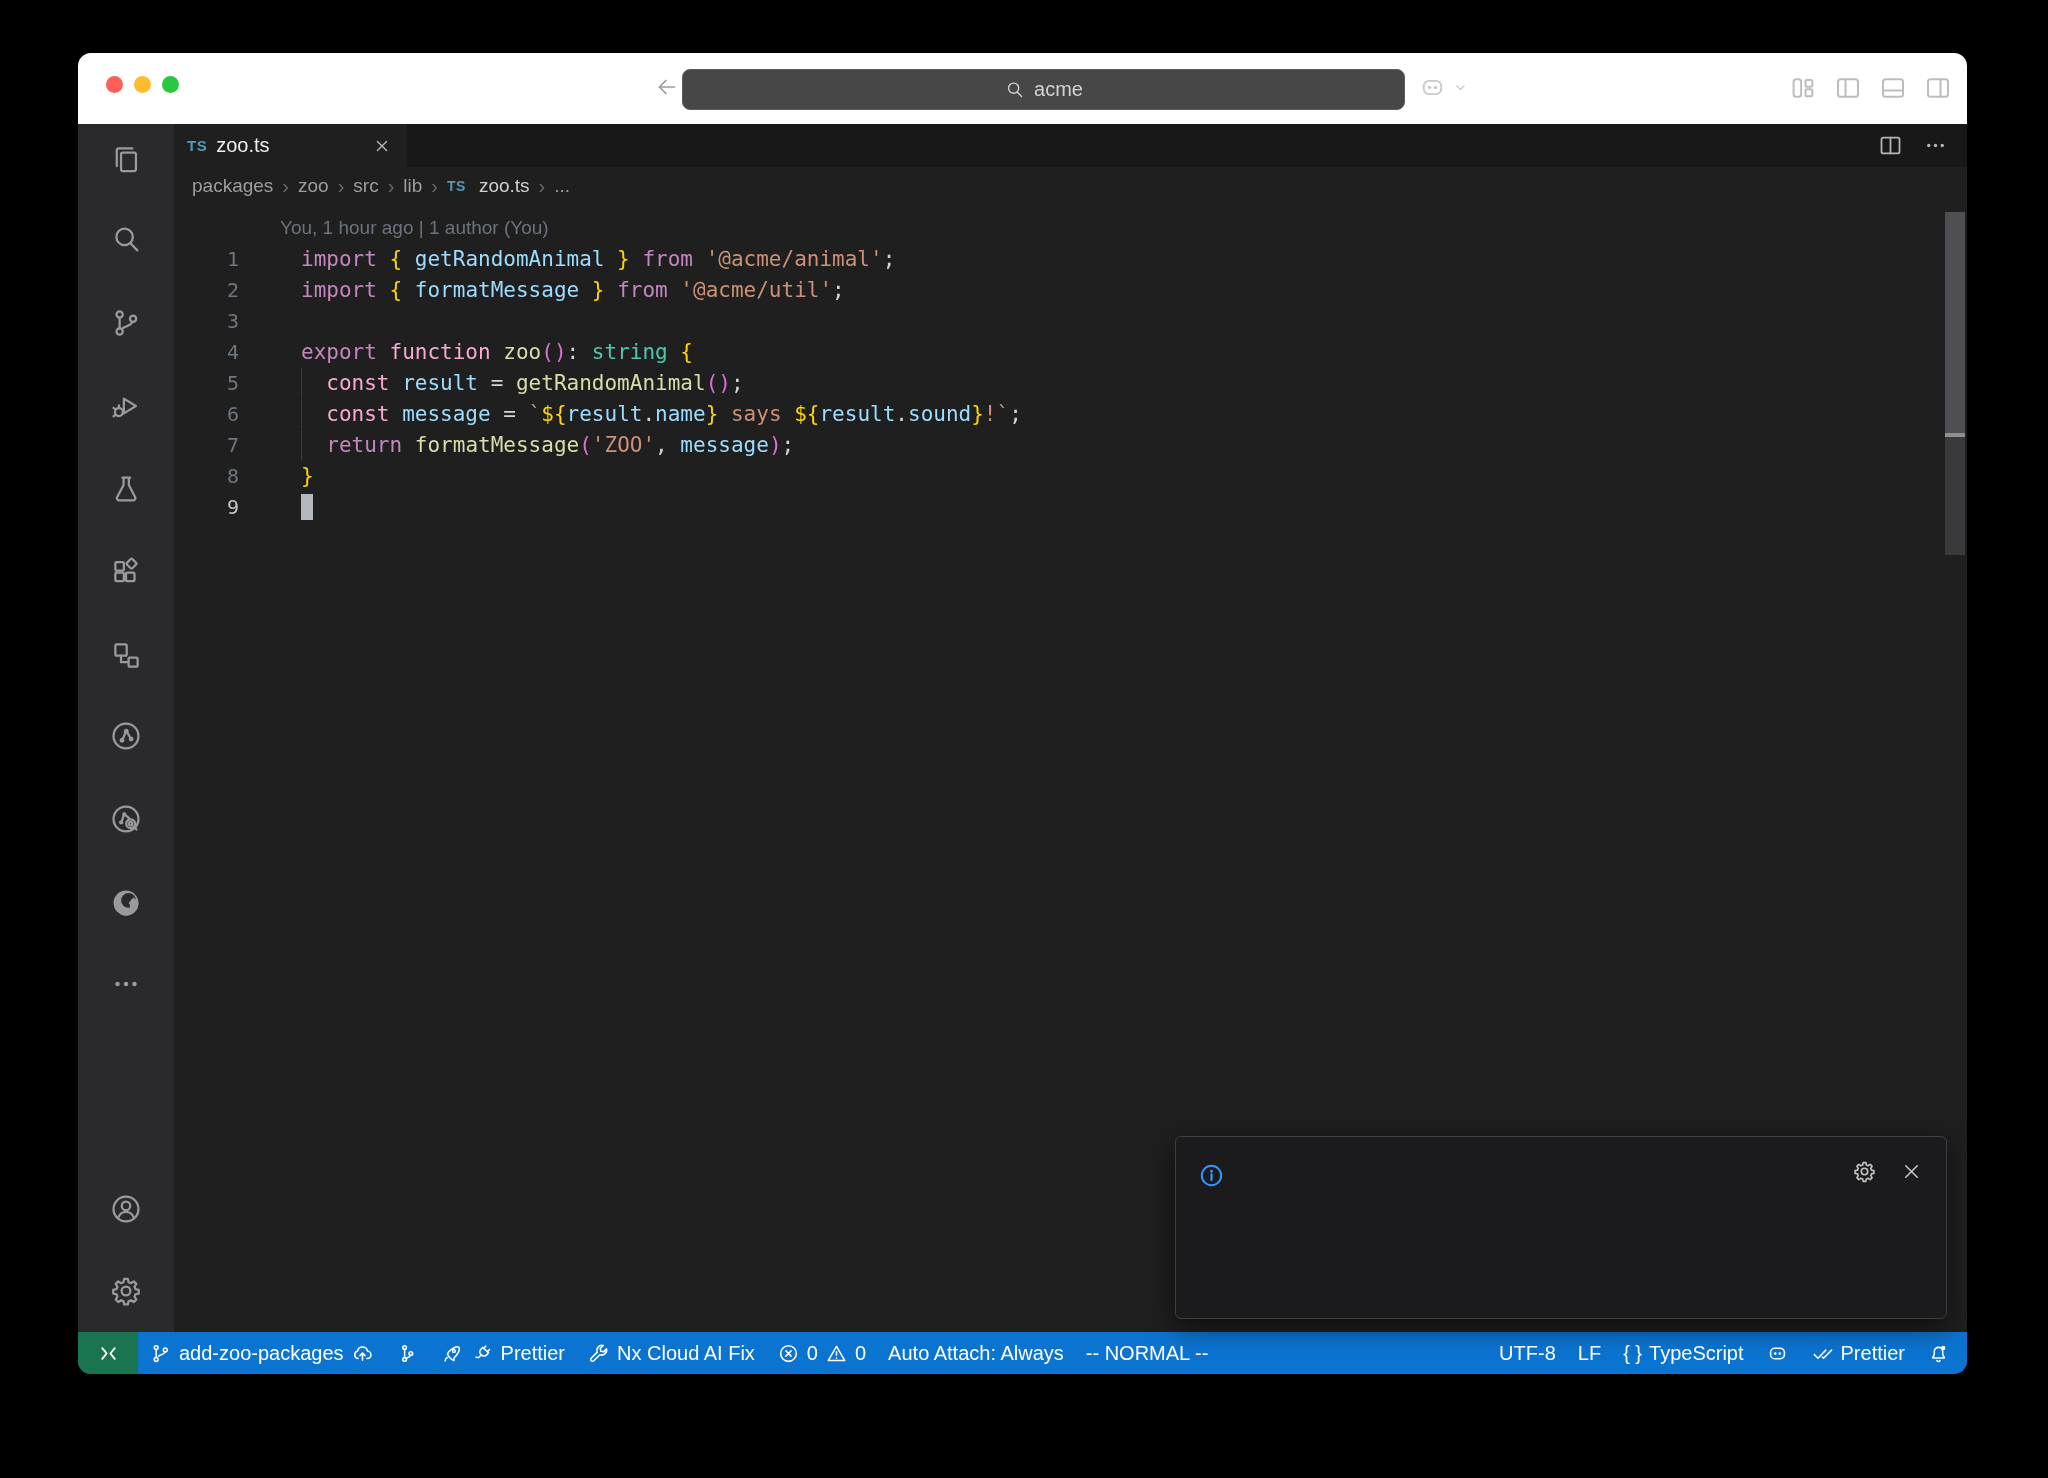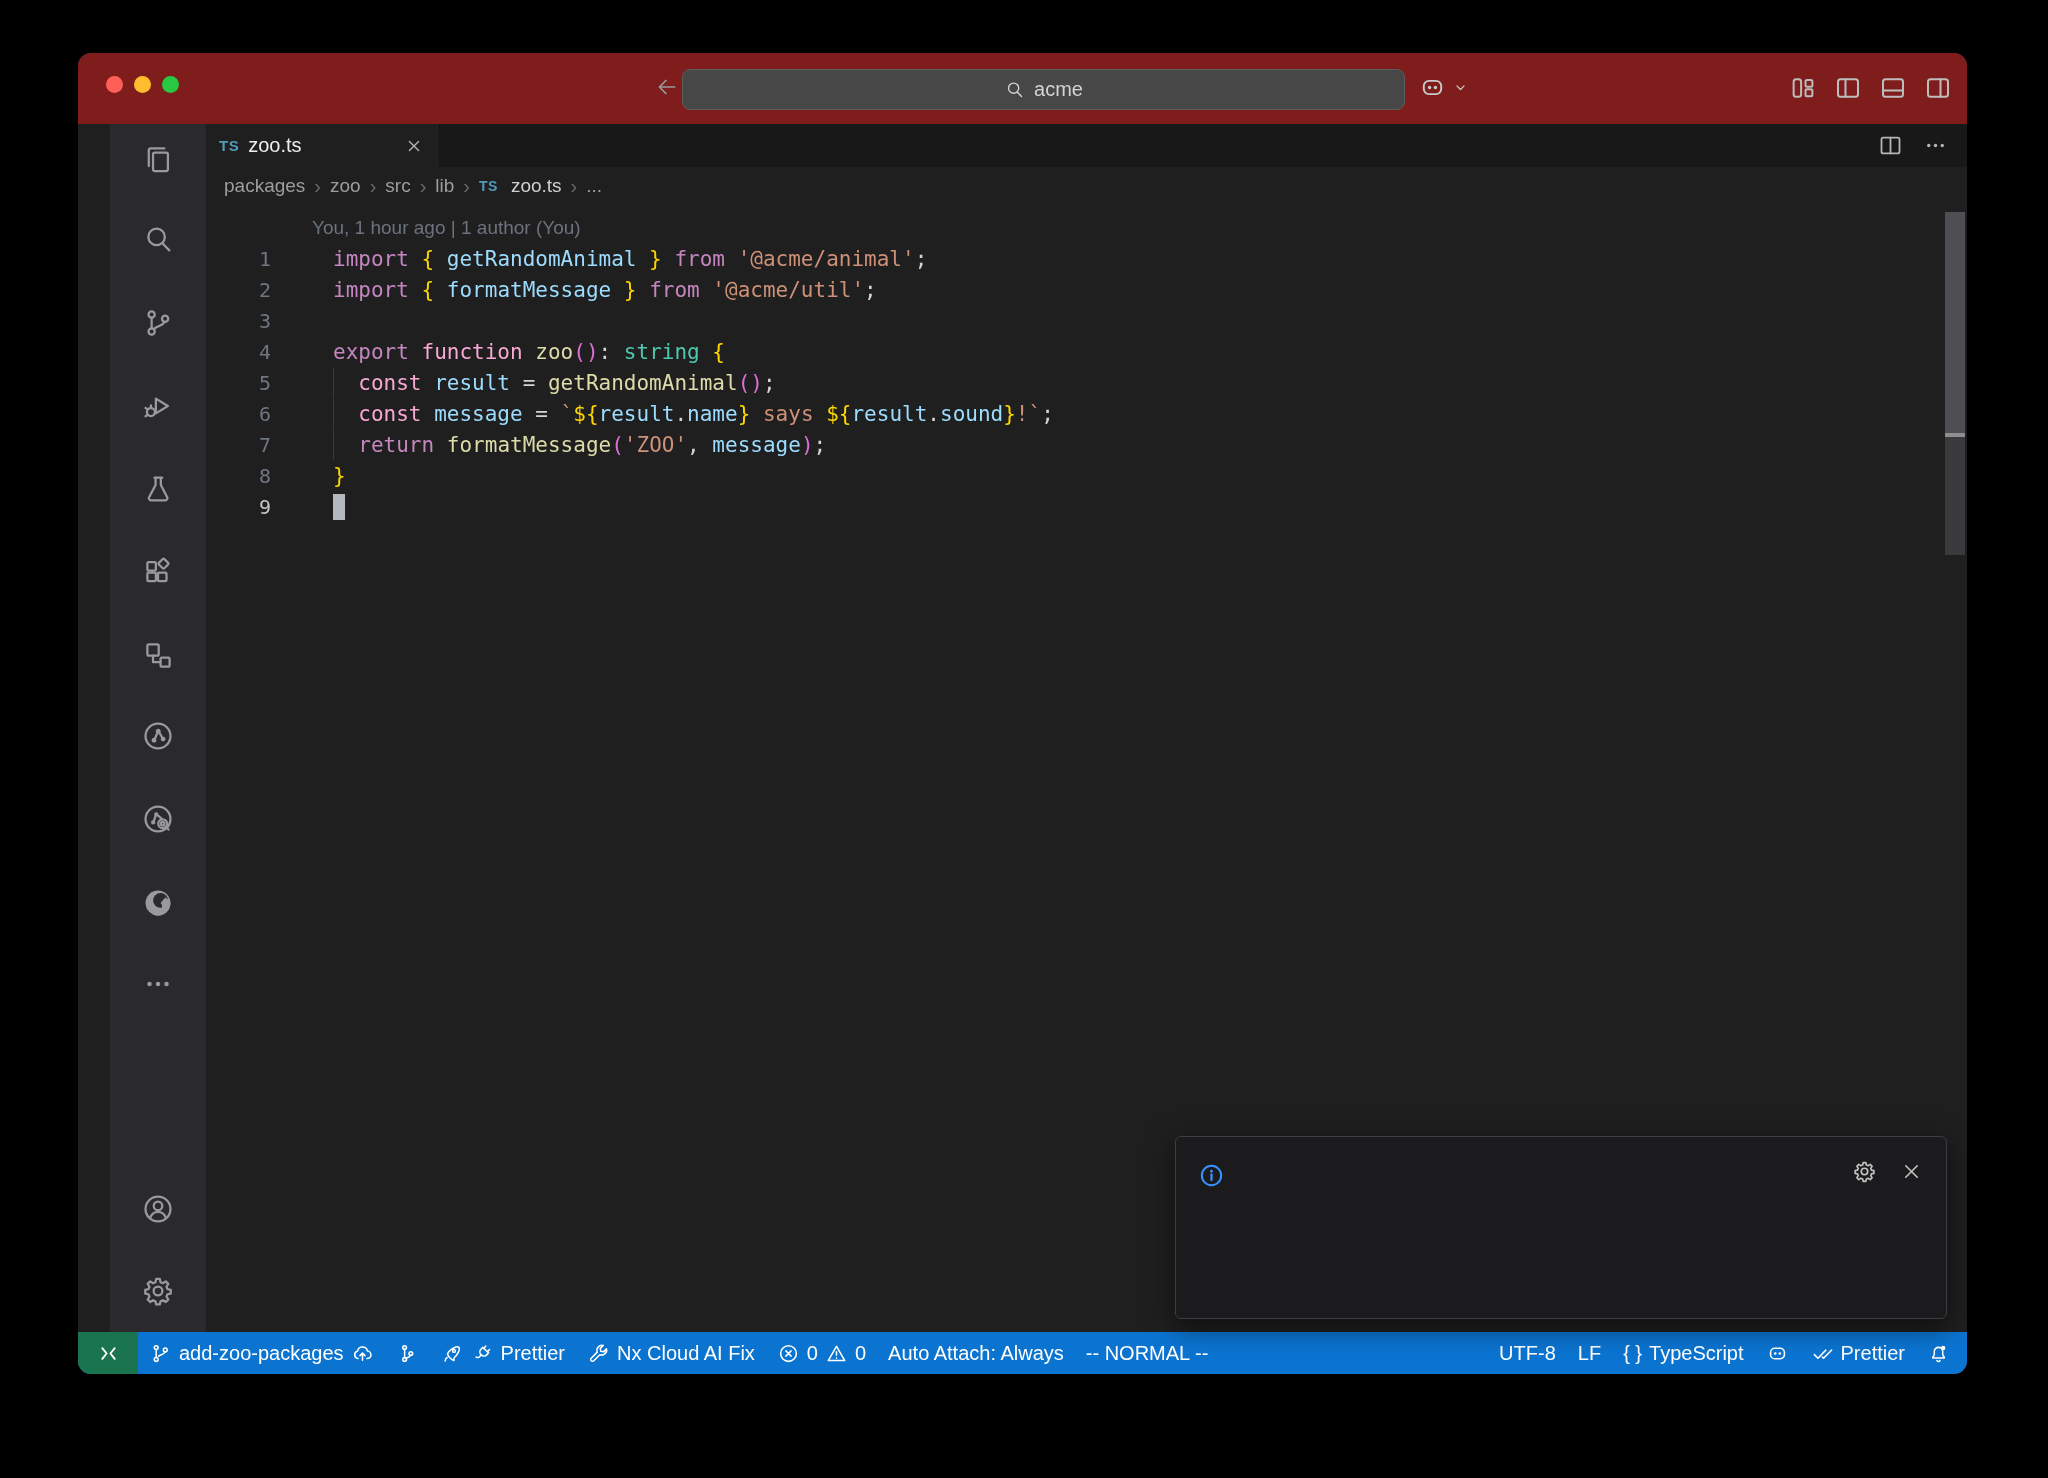--- a/index.html
+++ b/index.html
@@ -1,31 +1,31 @@
 <!DOCTYPE html>
 <html><head>
 <meta charset="utf-8">
 <style>
   html,body{margin:0;padding:0;background:#000;}
   body{width:2048px;height:1478px;position:relative;font-family:"Liberation Sans",sans-serif;
        -webkit-font-smoothing:antialiased;overflow:hidden;}
   .window{position:absolute;left:78px;top:53px;width:1889px;height:1321px;background:#1f1f1f;
           border-radius:13px;overflow:hidden;box-shadow:0 30px 80px rgba(0,0,0,.7), inset 0 1px 0 rgba(255,255,255,.09);}
   
-  .titlebar{position:relative;height:71px;background:#7f1d1d;}
+  .titlebar{position:relative;height:71px;background:#ffffff;}
   .traffic{position:absolute;left:28px;top:23px;display:flex;gap:11px;}
   .traffic span{width:17px;height:17px;border-radius:50%;display:block;}
   .navarrows{position:absolute;left:576px;top:21px;display:flex;gap:26px;color:#9b9b9b;}
   .searchbox{position:absolute;left:604px;top:16px;width:721px;height:39px;background:#474747;
              border:1px solid #5d5d5d;border-radius:8px;display:flex;align-items:center;justify-content:center;
              gap:9px;color:#d3d3d3;font-size:20px;}
   .copilot-group{position:absolute;left:1340px;top:20px;display:flex;align-items:center;gap:4px;color:#c9c9c9;}
   .layout-icons{position:absolute;right:14px;top:20px;display:flex;gap:15px;color:#bdbdbd;}
   
-  .content{position:absolute;top:71px;bottom:42px;left:0;right:0;display:flex;padding-left:32px;}
+  .content{position:absolute;top:71px;bottom:42px;left:0;right:0;display:flex;}
   .activitybar{width:96px;background:#2a2a2c;position:relative;flex:none;color:#9a9a9e;}
   .activitybar .icon{position:absolute;left:31px;width:34px;height:34px;}
   .editorgroup{flex:1;position:relative;background:#1f1f1f;min-width:0;}
   .tabstrip{height:43px;background:#181818;display:flex;align-items:stretch;}
   .tab{width:205px;background:#1f1f1f;display:flex;align-items:center;padding:0 13px;gap:9px;border-right:1px solid #252525;}
   .tab-badge{color:#519aba;font-weight:700;font-size:15px;letter-spacing:.5px;}
   .tab-label{color:#ededed;font-size:20px;}
   .tab-close{margin-left:auto;color:#b6b6b6;width:20px;height:20px;}
   .tab-actions{margin-left:auto;display:flex;align-items:center;gap:18px;padding-right:18px;color:#b5b5b5;}
   .breadcrumbs{height:38px;display:flex;align-items:center;padding-left:18px;gap:9px;font-size:19px;color:#9d9d9d;}

